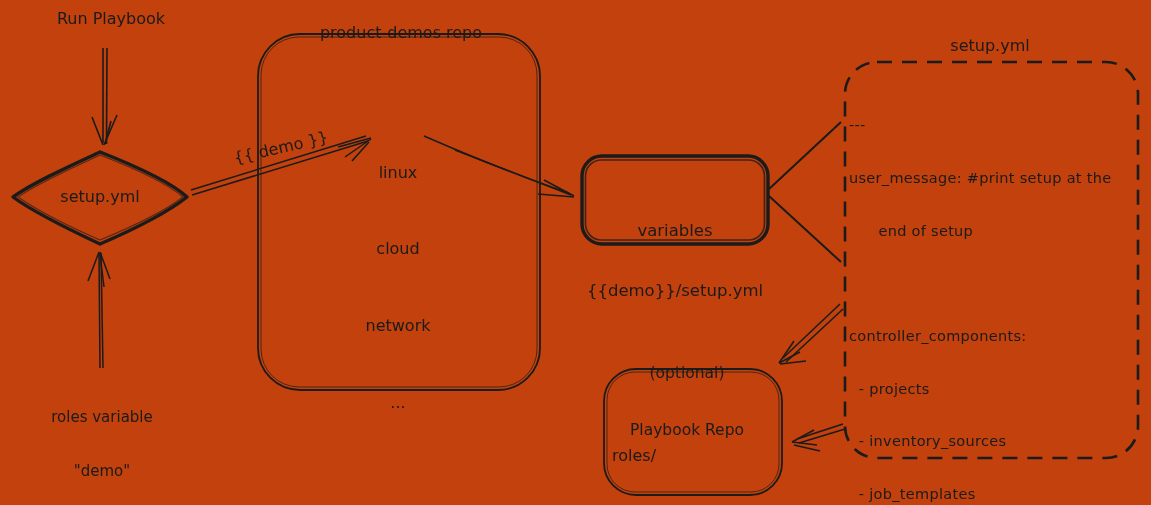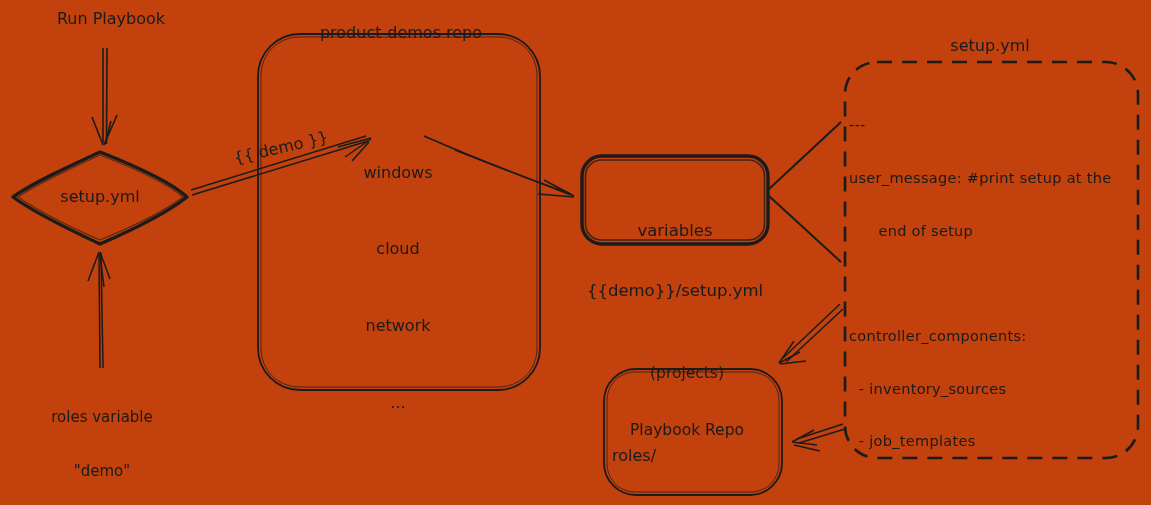--- a/index.html
+++ b/index.html
@@ -119,58 +119,59 @@
   <div class="txt ctr diamond-label">setup.yml</div>
 
   <div class="txt ctr with-var">
     <div>roles variable</div>
     <div>"demo"</div>
   </div>
 
   <div class="txt ctr repo-title">product-demos repo</div>
 
   <div class="txt ctr repo-items">
-    <div>windows</div>
+    <div>linux</div>
     <div>cloud</div>
     <div>network</div>
     <div>...</div>
   </div>
 
   <div class="txt ctr demo-label">{{ demo }}</div>
 
   <div class="txt ctr vars-text">
     <div>variables</div>
     <div>{{demo}}/setup.yml</div>
   </div>
 
   <div class="txt ctr setupyml-title">setup.yml</div>
 
   <div class="txt yaml-block hand">
     <div>---</div>
     <div>user_message: #print setup at the</div>
     <div>      end of setup</div>
     <div></div>
     <div>controller_components:</div>
+    <div>  - projects</div>
     <div>  - inventory_sources</div>
     <div>  - job_templates</div>
     
     
     
     
     
     
     
     
     
     
     
   </div>
 
   <div class="txt ctr ext-label">
-    <div>(projects)</div>
+    <div>(optional)</div>
     <div>Playbook Repo</div>
   </div>
 
   <div class="txt ext-contents">
     <div>roles/</div>
     
     
   </div>
 
 </div>

